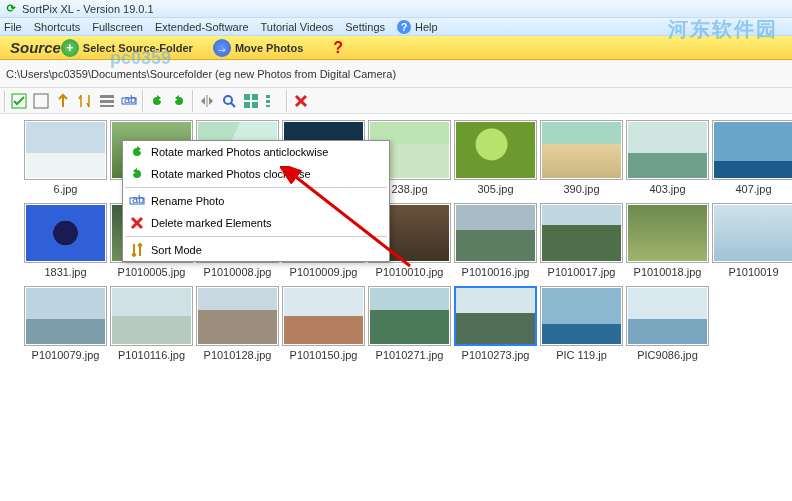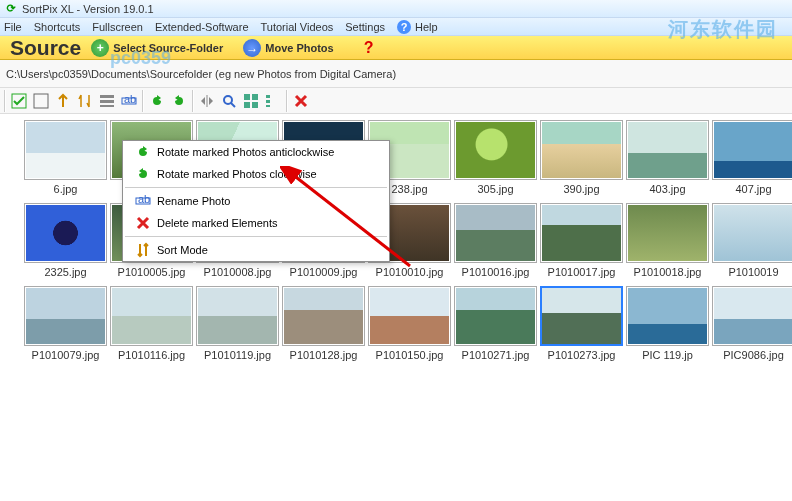--- a/index.html
+++ b/index.html
@@ -11,41 +11,41 @@
 .menubar { height: 18px; background: linear-gradient(#e8f4ff, #d0e8ff); display: flex; align-items: center; padding-left: 4px; color: #333; border-bottom: 1px solid #c5d9f1; }
 .menubar span { margin-right: 12px; cursor: pointer; }
 .menubar .help-q { width: 14px; height: 14px; border-radius: 50%; background: #4a90ff; color: #fff; display: inline-flex; align-items: center; justify-content: center; font-weight: bold; margin-right: 4px; }
 
 .actionbar { height: 24px; background: linear-gradient(#fff176, #ffd54f); display: flex; align-items: center; padding-left: 10px; border-bottom: 1px solid #d4b020; }
 .actionbar .btn { display: flex; align-items: center; margin-right: 20px; cursor: pointer; color: #333; font-weight: bold; }
 .actionbar .circ { width: 18px; height: 18px; border-radius: 50%; display: inline-flex; align-items: center; justify-content: center; margin-right: 4px; color: #fff; font-size: 12px; }
 .actionbar .circ.green { background: radial-gradient(#6c6, #393); }
 .actionbar .circ.blue { background: radial-gradient(#69f, #36c); }
 .actionbar .qmark { color: #d00; font-weight: bold; font-size: 16px; margin-left: 10px; }
-.actionbar .source-lbl { font-size: 21px; font-weight: bold; color: #333; margin-right: 10px; }
+.actionbar .source-lbl { font-size: 15px; font-weight: bold; color: #333; font-style: italic; }
 
 .watermark1 { position: absolute; top: 48px; left: 110px; font-size: 18px; color: rgba(92, 175, 231, 0.55); font-weight: bold; z-index: 50; pointer-events: none; }
 
 .pathbar { height: 28px; background: #f8f8f8; padding-left: 6px; display: flex; align-items: center; color: #333; border-bottom: 1px solid #ddd; }
 
 .toolbar { height: 26px; background: #f8f8f8; display: flex; align-items: center; padding-left: 2px; border-bottom: 1px solid #ddd; }
 .toolbar .sep { width: 2px; height: 22px; border-left: 1px solid #ccc; border-right: 1px solid #fff; margin: 0 2px; }
 .toolbar .tbtn { width: 22px; height: 22px; display: flex; align-items: center; justify-content: center; cursor: pointer; border: 1px solid transparent; }
 .toolbar .tbtn svg { width: 16px; height: 16px; }
 
 .content { height: 397px; overflow: auto; padding: 6px 0 0 14px; display: flex; flex-wrap: wrap; align-content: flex-start; gap: 8px 3px; }
 
 .thumb { width: 83px; display: flex; flex-direction: column; align-items: center; cursor: pointer; padding-left: 20px; }
 .thumb .img-wrap { width: 83px; height: 60px; border: 1px solid #aaa; background: #fff; padding: 1px; display: flex; align-items: center; justify-content: center; overflow: hidden; }
 .thumb.selected .img-wrap { border: 2px solid #2a7fff; padding: 0; }
 .thumb .img { width: 100%; height: 100%; }
 .thumb .label { margin-top: 3px; font-size: 11px; color: #333; text-align: center; white-space: nowrap; overflow: hidden; max-width: 83px; }
 
 .context-menu { position: absolute; top: 140px; left: 122px; width: 268px; background: #fff; border: 1px solid #8f8f8f; box-shadow: 2px 2px 6px rgba(0,0,0,0.25); z-index: 100; }
-.context-menu .mi { display: flex; align-items: center; height: 22px; padding-left: 10px; cursor: pointer; text-align: center; }
+.context-menu .mi { display: flex; align-items: center; height: 22px; padding-left: 4px; cursor: pointer; text-align: center; }
 .context-menu .mi .ic { width: 20px; display: inline-flex; align-items: center; justify-content: center; margin-right: 4px; }
 .context-menu .divider { height: 1px; background: #ccc; margin: 2px 2px; }
 
 .arrow { position: absolute; top: 166px; left: 280px; z-index: 110; pointer-events: none; }
 
 .watermark2 { position: absolute; top: 16px; right: 14px; font-size: 20px; color: rgba(92, 175, 231, 0.6); font-weight: bold; z-index: 60; pointer-events: none; letter-spacing: 2px; }
 </style>
 </head>
 <body>
 
@@ -222,21 +222,21 @@
     <div class="thumb">
       <div class="img-wrap">
         <div class="img" style="background:linear-gradient(#69a5c9 70%,#1d5a8e 70%);"></div>
       </div>
       <div class="label">407.jpg</div>
     </div>
     <div class="thumb">
       <div class="img-wrap">
         <div class="img" style="background:radial-gradient(circle at 50% 50%, #1a1a55 25%, #3060d9 26%);"></div>
       </div>
-      <div class="label">2325.jpg</div>
+      <div class="label">1831.jpg</div>
     </div>
     <div class="thumb">
       <div class="img-wrap">
         <div class="img" style="background:linear-gradient(#3f5d40,#71905a);"></div>
       </div>
       <div class="label">P1010005.jpg</div>
     </div>
     <div class="thumb">
       <div class="img-wrap">
         <div class="img" style="background:linear-gradient(#b6d9ea 55%,#3a6f9e 55%);"></div>
@@ -283,26 +283,20 @@
       <div class="img-wrap">
         <div class="img" style="background:linear-gradient(#bdd3e0 55%,#7d9daa 55%);"></div>
       </div>
       <div class="label">P1010079.jpg</div>
     </div>
     <div class="thumb">
       <div class="img-wrap">
         <div class="img" style="background:linear-gradient(#cfe1e6 50%,#b7cabf 50%);"></div>
       </div>
       <div class="label">P1010116.jpg</div>
-    </div>
-    <div class="thumb">
-      <div class="img-wrap">
-        <div class="img" style="background:linear-gradient(#d2e1e7 50%,#a3b6af 50%);"></div>
-      </div>
-      <div class="label">P1010119.jpg</div>
     </div>
     <div class="thumb">
       <div class="img-wrap">
         <div class="img" style="background:linear-gradient(#c7d8e0 40%,#9c8e7c 40%);"></div>
       </div>
       <div class="label">P1010128.jpg</div>
     </div>
     <div class="thumb">
       <div class="img-wrap">
         <div class="img" style="background:linear-gradient(#dbe8ef 50%,#b47f60 50%);"></div>

